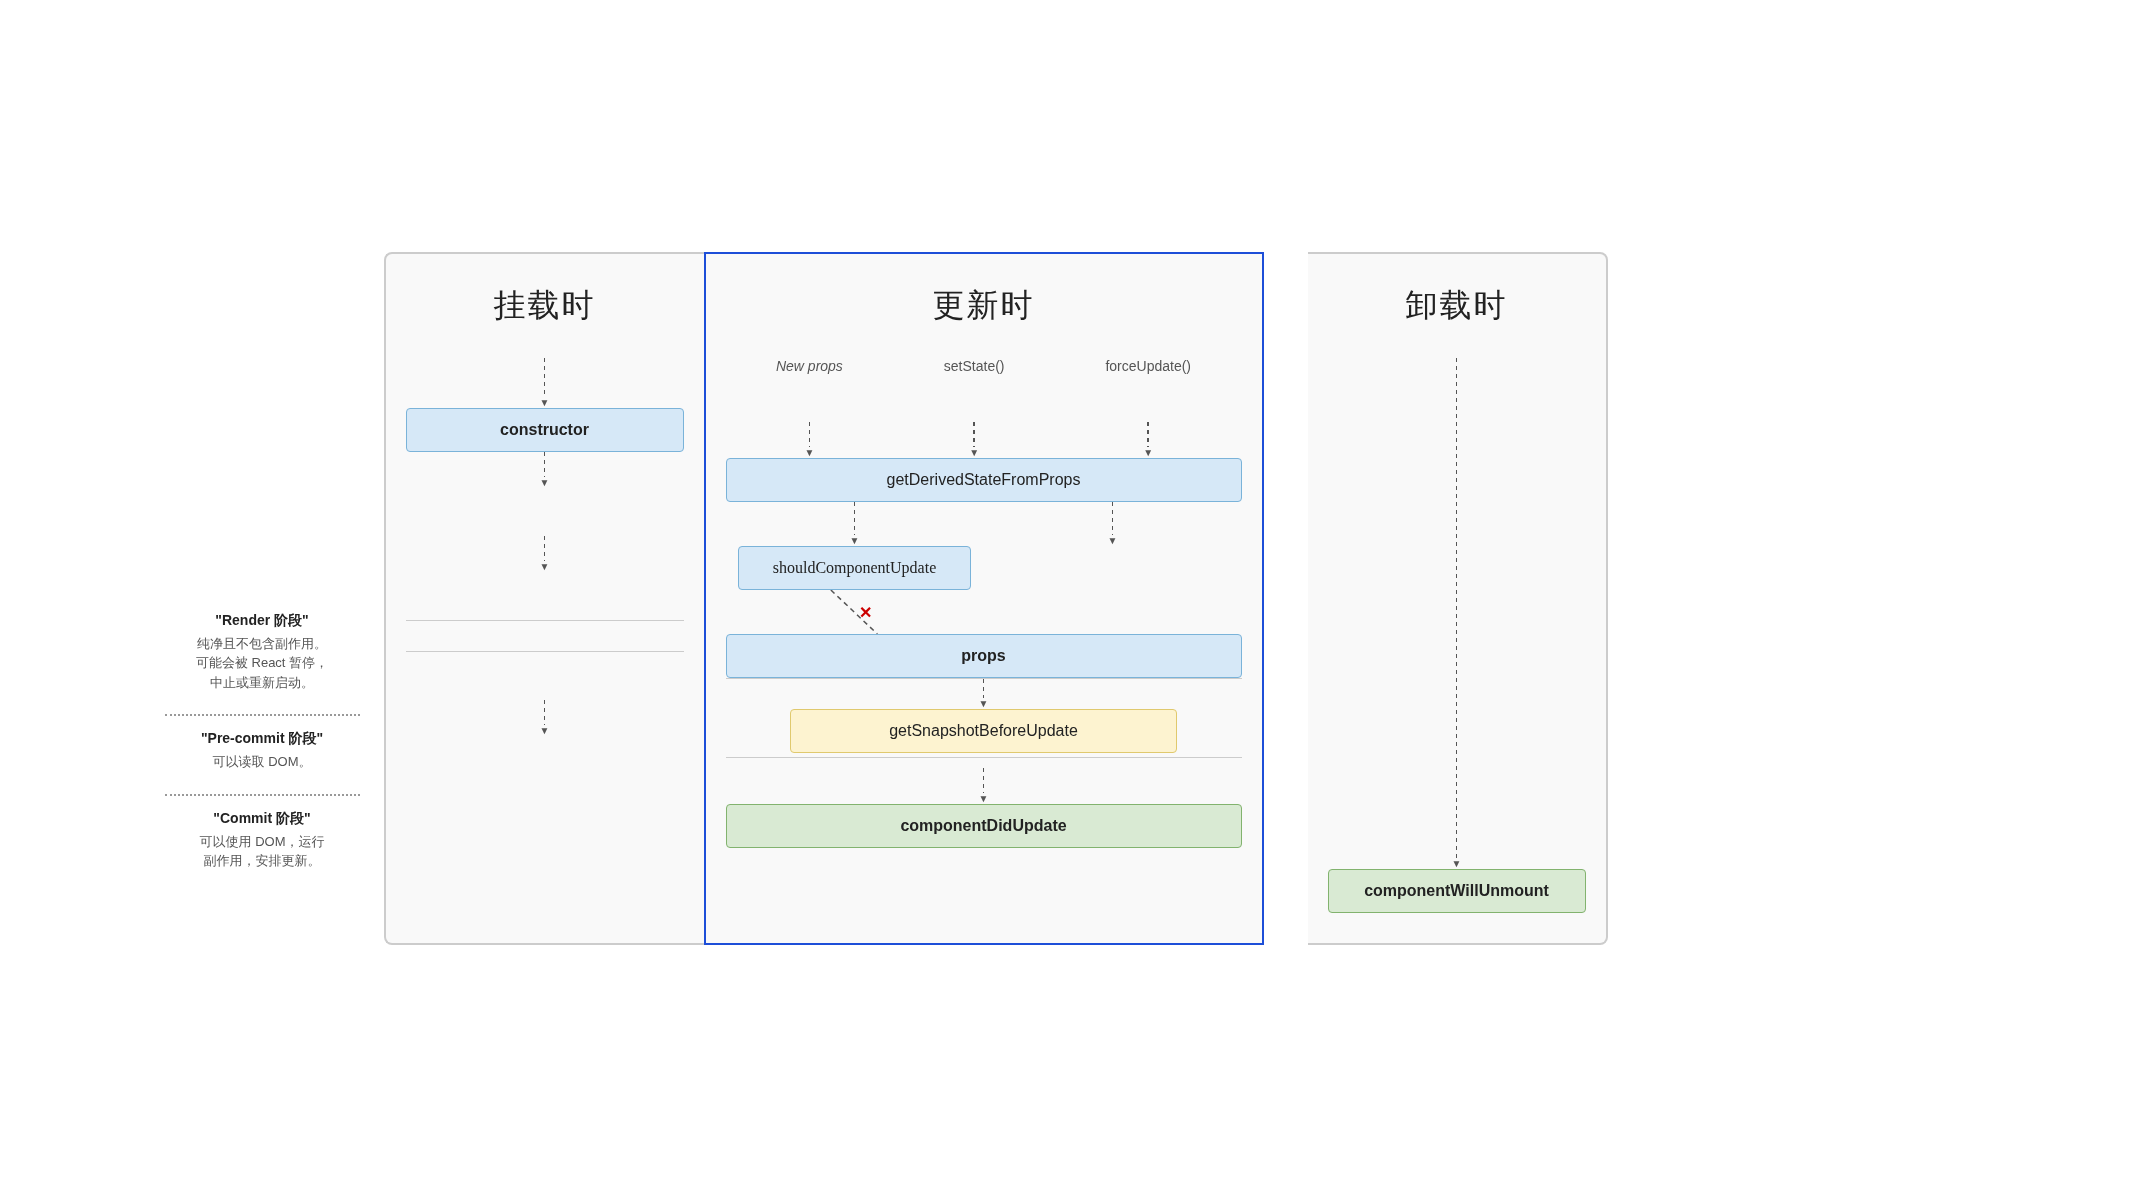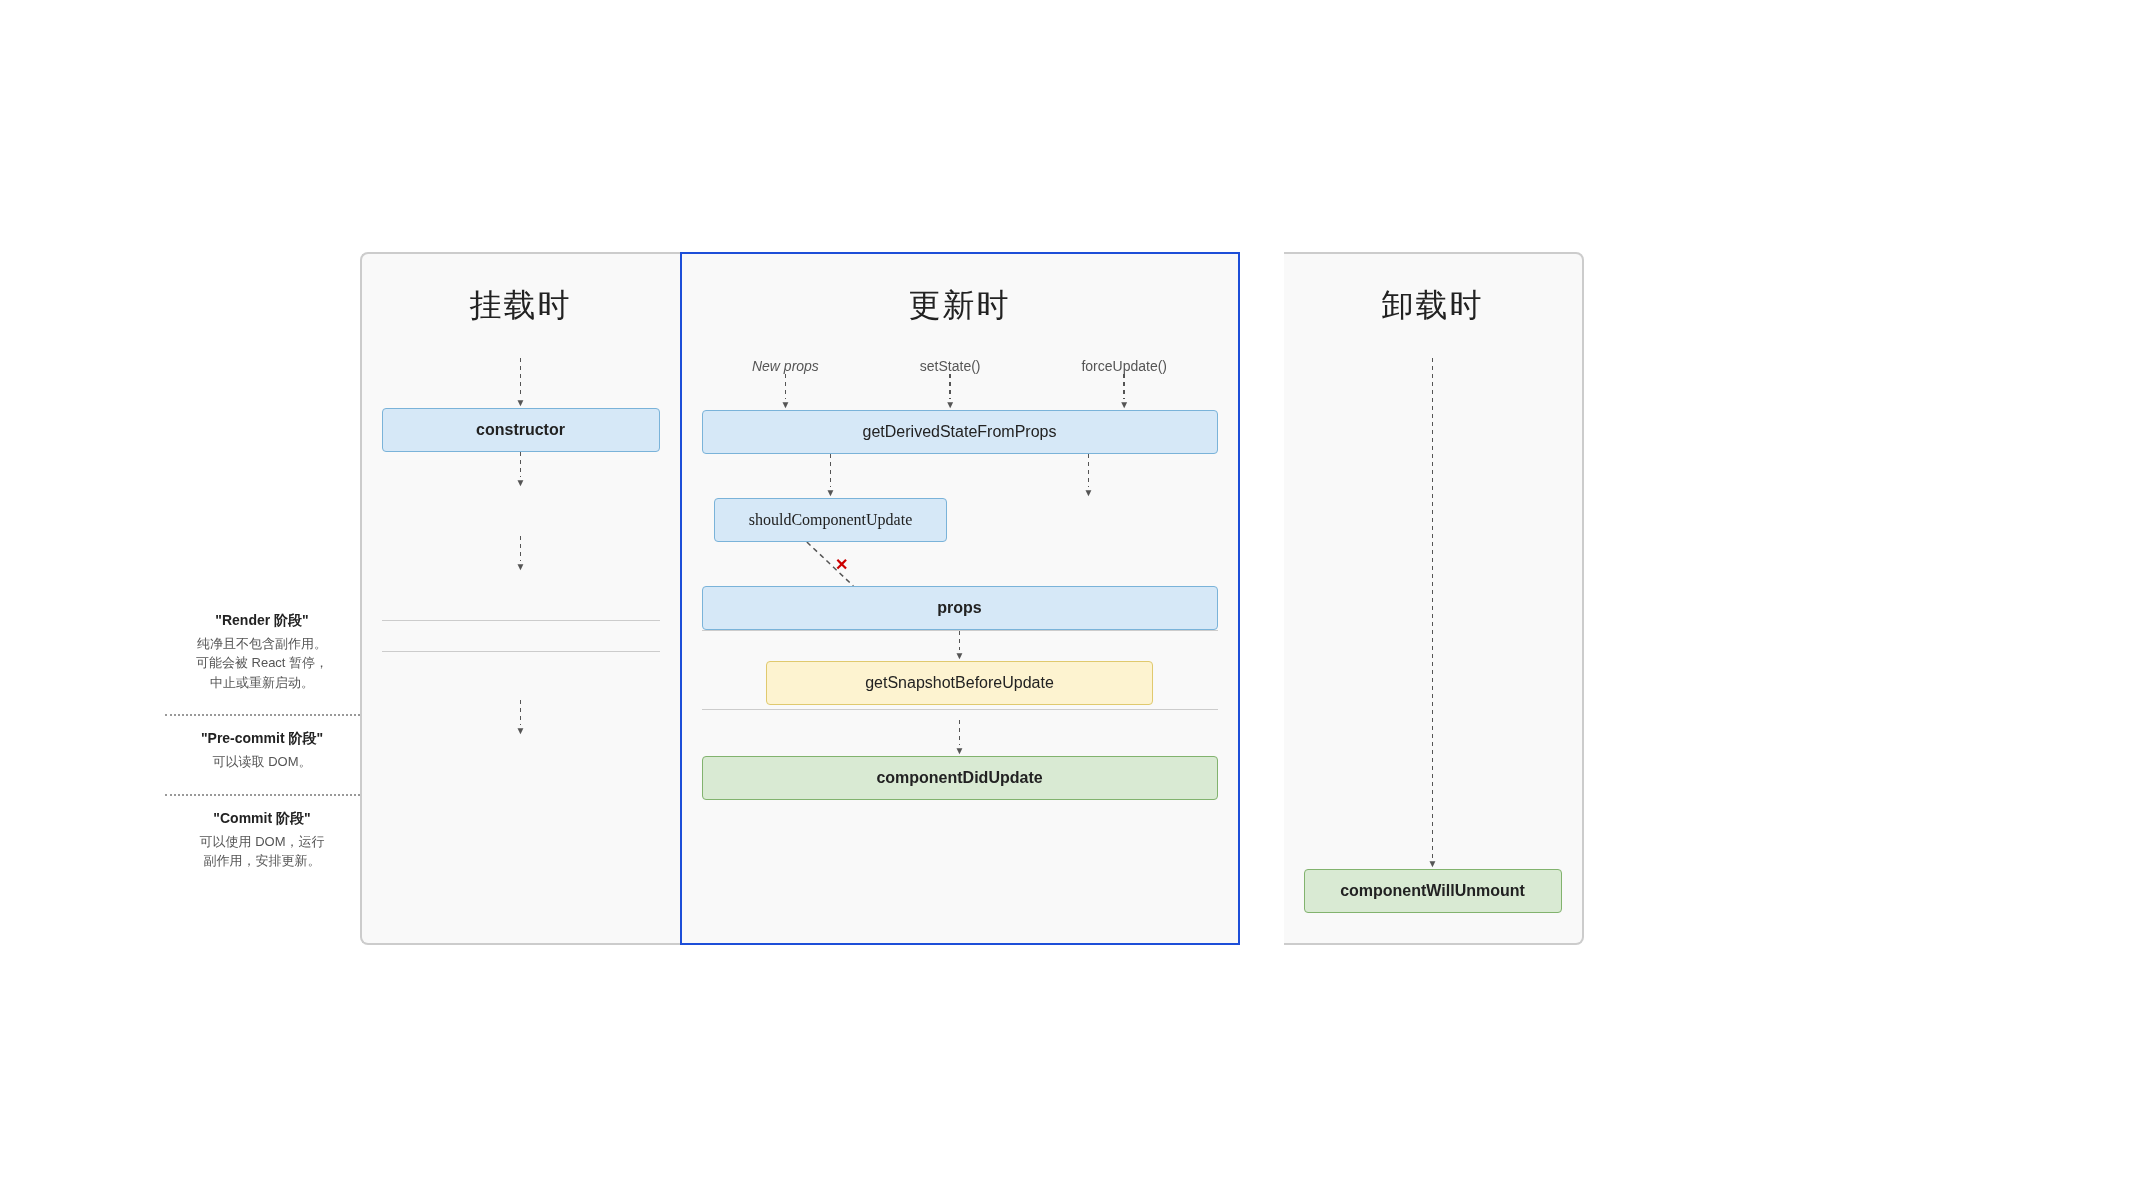--- a/index.html
+++ b/index.html
@@ -108,20 +108,21 @@
       justify-content: space-around;
       width: 100%;
       margin-bottom: 0;
     }
     .update-input-item {
       display: flex;
       flex-direction: column;
       align-items: center;
       font-size: 14px;
       color: #555;
+      gap: 48px;
     }
     .italic { font-style: italic; }
     .dashed-v {
       width: 1.5px;
       flex: 1;
       background: repeating-linear-gradient(to bottom, #555 0px, #555 4px, transparent 4px, transparent 8px);
     }
     .arrow-head {
       font-size: 10px;
       color: #555;
@@ -165,21 +166,21 @@
     <div class="dots-line" style="margin:14px 0;"></div>
     <div class="label-block" style="text-align:center;">
       <div class="label-title">"Commit 阶段"</div>
       <div class="label-desc" style="white-space:pre-line;">可以使用 DOM，运行
 副作用，安排更新。</div>
     </div>
   </div>
 
   <div class="cols-area">
 
-    <div class="mount-col" style="width:320px;border-radius:8px 0 0 8px;">
+    <div class="mount-col" style="width:320px;border-radius:8px 0 0 8px;margin-left:24px;">
       <div class="phase-title">挂载时</div>
 
       <div style="height:50px;display:flex;flex-direction:column;align-items:center;">
         <div class="dashed-v" style="flex:1;"></div>
         <div class="arrow-head">▼</div>
       </div>
 
       <div class="box box-blue full-width">
         <span class="box-bold">constructor</span>
       </div>

